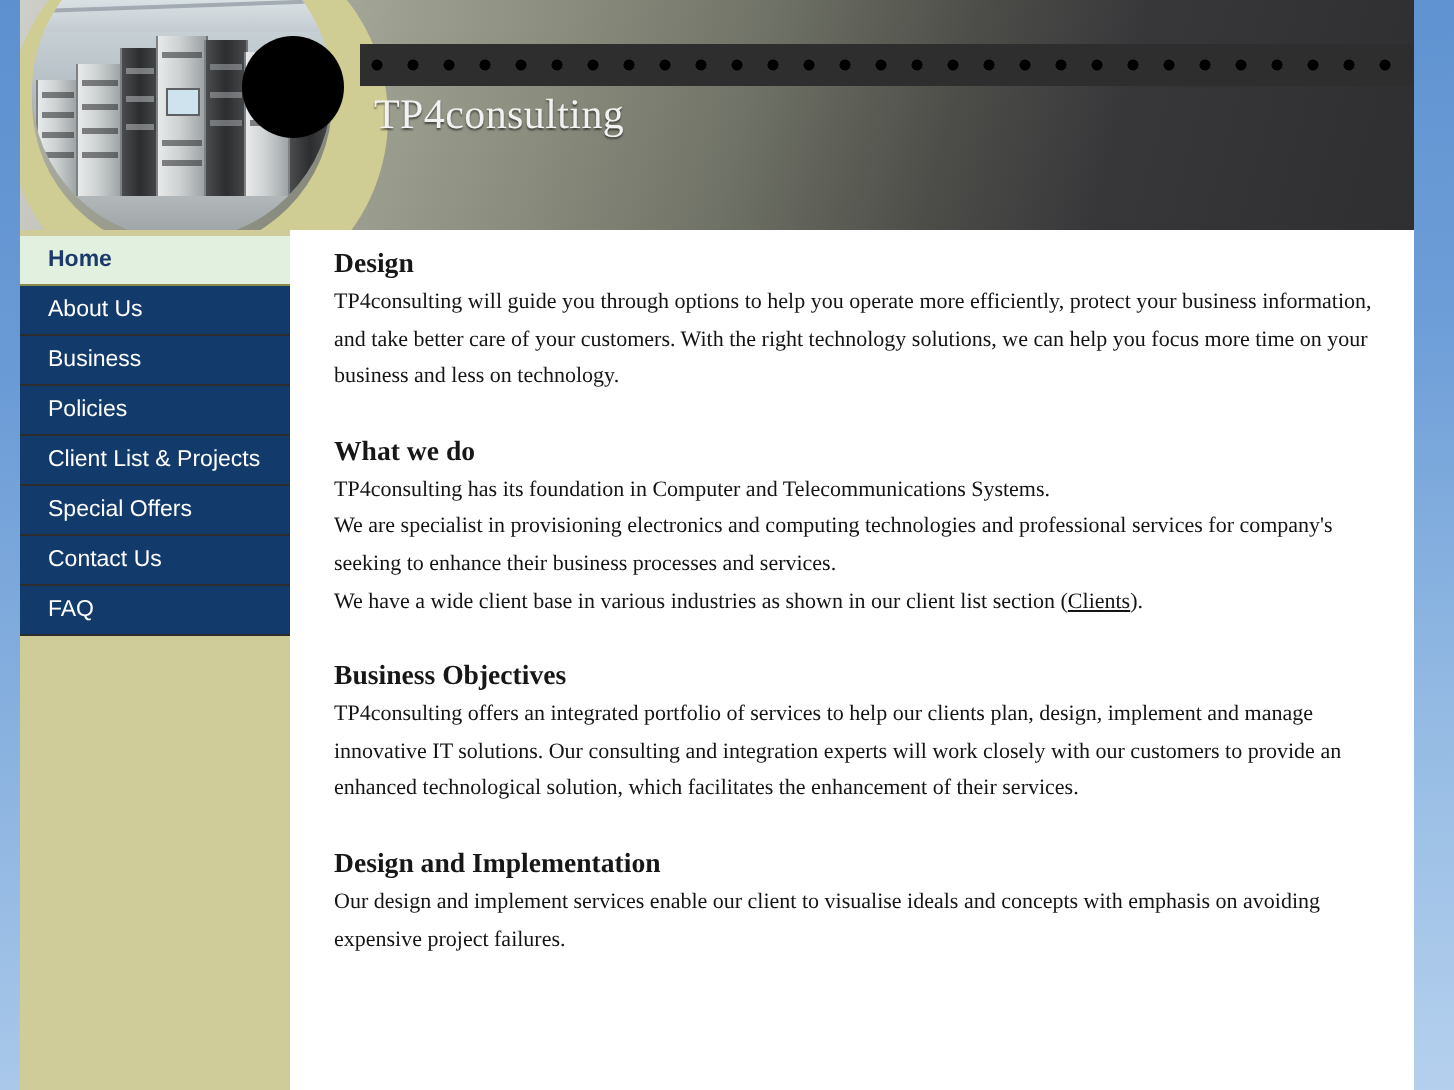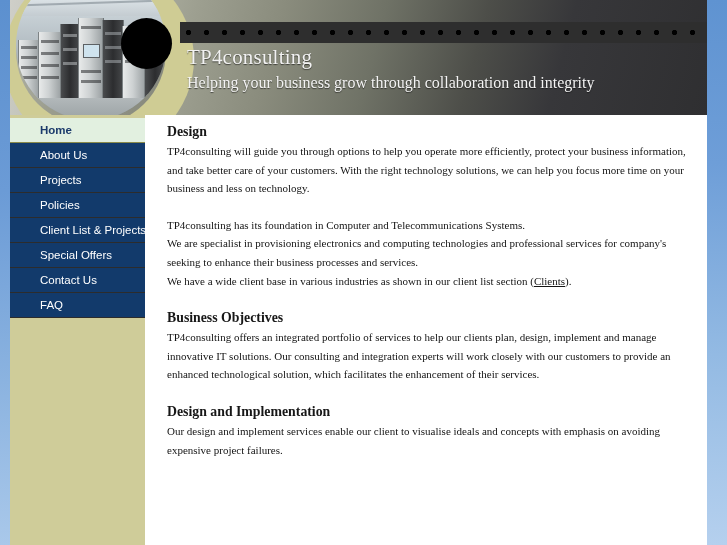--- a/index.html
+++ b/index.html
@@ -193,21 +193,21 @@
     width: 135px;
   }
   .nav-item {
     position: relative;
     height: 25px;
     line-height: 25px;
     background: #123a6b;
     color: #ffffff;
     font-family: "Liberation Sans", "DejaVu Sans", sans-serif;
     font-size: 11.5px;
-    padding-left: 30px;
+    padding-left: 14px;
     box-sizing: border-box;
     border-bottom: 1px solid #2c2c2c;
     white-space: nowrap;
     overflow: hidden;
   }
   .nav-item.active {
     background: #e2f0e0;
     color: #1b3a6b;
     font-weight: bold;
     border-bottom: 1px solid #8a8a4a;
@@ -307,33 +307,32 @@
       </div>
     </div>
 
     <div class="header-dot-circle"></div>
 
     <div class="dot-band">
       <div class="dots"></div>
     </div>
 
     <div class="header-title">TP4consulting</div>
-    <div class="header-tagline">Helping your business grow through collaboration and integrity</div>
   </div>
 
   <div class="sidebar">
     <div class="nav">
       <div class="nav-item active">
         <span>Home</span>
       </div>
       <div class="nav-item">
         <span>About Us</span>
       </div>
       <div class="nav-item">
-        <span>Projects</span>
+        <span>Business</span>
       </div>
       <div class="nav-item">
         <span>Policies</span>
       </div>
       <div class="nav-item">
         <span>Client List &amp; Projects</span>
       </div>
       <div class="nav-item">
         <span>Special Offers</span>
       </div>
@@ -347,20 +346,21 @@
   </div>
 
   <div class="content">
 
     <div class="sec">
       <h2>Design</h2>
       <p>TP4consulting will guide you through options to help you operate more efficiently, protect your business information, and take better care of your customers.  With the right technology solutions, we can help you focus more time on your business and less on technology.</p>
     </div>
 
     <div class="sec">
+      <h2>What we do</h2>
       <p>TP4consulting has its foundation in Computer and Telecommunications Systems.</p>
       <p>We are specialist in provisioning electronics and computing technologies and professional services for company's seeking to enhance their business processes and services.</p>
       <p><span>We have a wide client base in various industries as shown in our client list section (</span><a class="inline-link">Clients</a><span>).</span></p>
     </div>
 
     <div class="sec">
       <h2>Business Objectives</h2>
       <p>TP4consulting offers an integrated portfolio of services to help our clients plan, design, implement and manage innovative IT solutions. Our consulting and integration experts will work closely with our customers to provide an enhanced technological solution, which facilitates the enhancement of their services.</p>
     </div>
 

